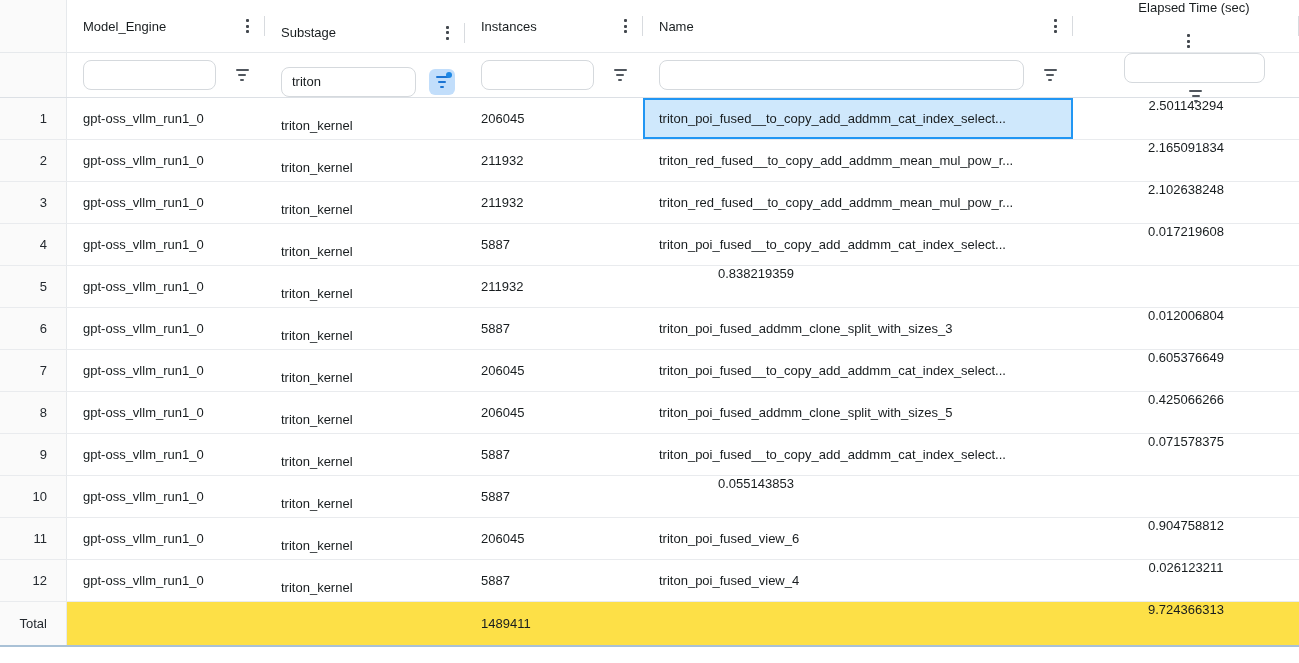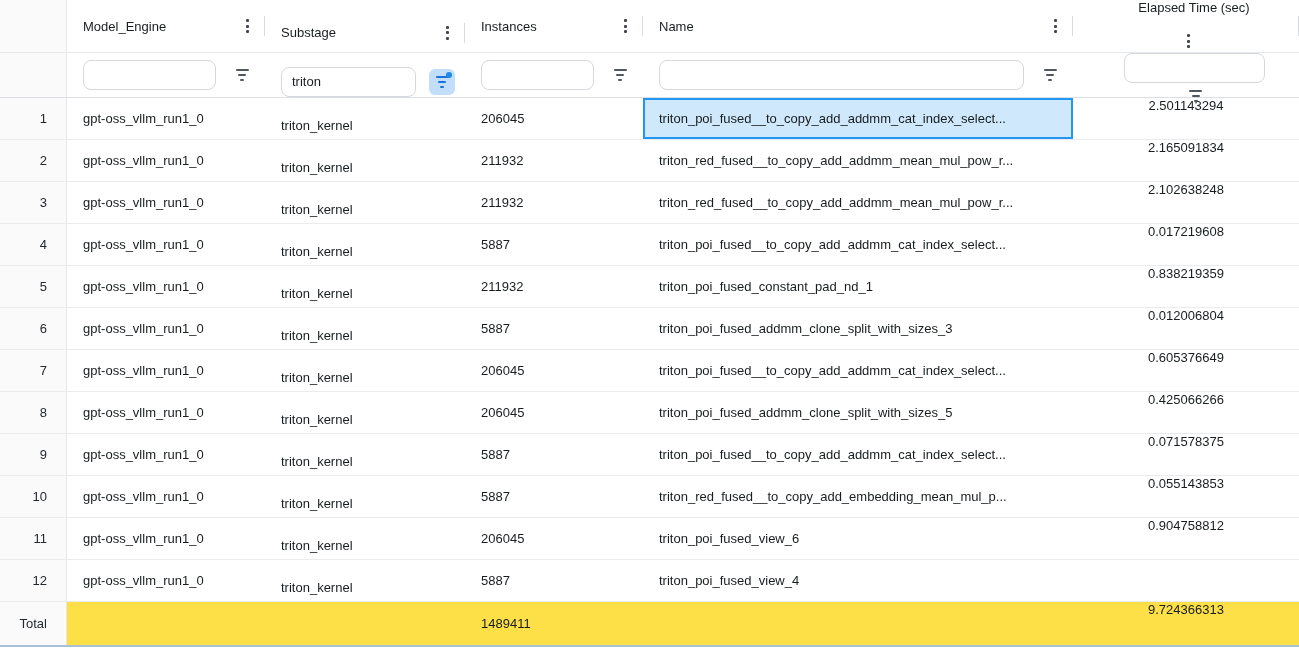--- a/index.html
+++ b/index.html
@@ -207,21 +207,20 @@
     <div class="cell col2">triton_kernel</div>
     <div class="cell col3">5887</div>
     <div class="cell col4">triton_poi_fused__to_copy_add_addmm_cat_index_select...</div>
     <div class="cell col5">0.017219608</div>
   </div>
       <div class="data-row">
     <div class="cell rn">5</div>
     <div class="cell col1">gpt-oss_vllm_run1_0</div>
     <div class="cell col2">triton_kernel</div>
     <div class="cell col3">211932</div>
-    <div class="cell col4">triton_poi_fused_constant_pad_nd_1</div>
     <div class="cell col5">0.838219359</div>
   </div>
       <div class="data-row">
     <div class="cell rn">6</div>
     <div class="cell col1">gpt-oss_vllm_run1_0</div>
     <div class="cell col2">triton_kernel</div>
     <div class="cell col3">5887</div>
     <div class="cell col4">triton_poi_fused_addmm_clone_split_with_sizes_3</div>
     <div class="cell col5">0.012006804</div>
   </div>
@@ -247,37 +246,37 @@
     <div class="cell col2">triton_kernel</div>
     <div class="cell col3">5887</div>
     <div class="cell col4">triton_poi_fused__to_copy_add_addmm_cat_index_select...</div>
     <div class="cell col5">0.071578375</div>
   </div>
       <div class="data-row">
     <div class="cell rn">10</div>
     <div class="cell col1">gpt-oss_vllm_run1_0</div>
     <div class="cell col2">triton_kernel</div>
     <div class="cell col3">5887</div>
-    <div class="cell col4">triton_red_fused__to_copy_add_embedding_mean_mul_p...</div>
     <div class="cell col5">0.055143853</div>
   </div>
       <div class="data-row">
     <div class="cell rn">11</div>
     <div class="cell col1">gpt-oss_vllm_run1_0</div>
     <div class="cell col2">triton_kernel</div>
     <div class="cell col3">206045</div>
     <div class="cell col4">triton_poi_fused_view_6</div>
     <div class="cell col5">0.904758812</div>
   </div>
       <div class="data-row">
     <div class="cell rn">12</div>
     <div class="cell col1">gpt-oss_vllm_run1_0</div>
     <div class="cell col2">triton_kernel</div>
     <div class="cell col3">5887</div>
     <div class="cell col4">triton_poi_fused_view_4</div>
+    <div class="cell col5">0.026123211</div>
   </div>
     </div>
 
   <div class="total-row">
     <div class="cell rn">Total</div>
     <div class="cell col1"></div>
     <div class="cell col2"></div>
     <div class="cell col3 bold">1489411</div>
     <div class="cell col4"></div>
     <div class="cell col5 bold">9.724366313</div>

